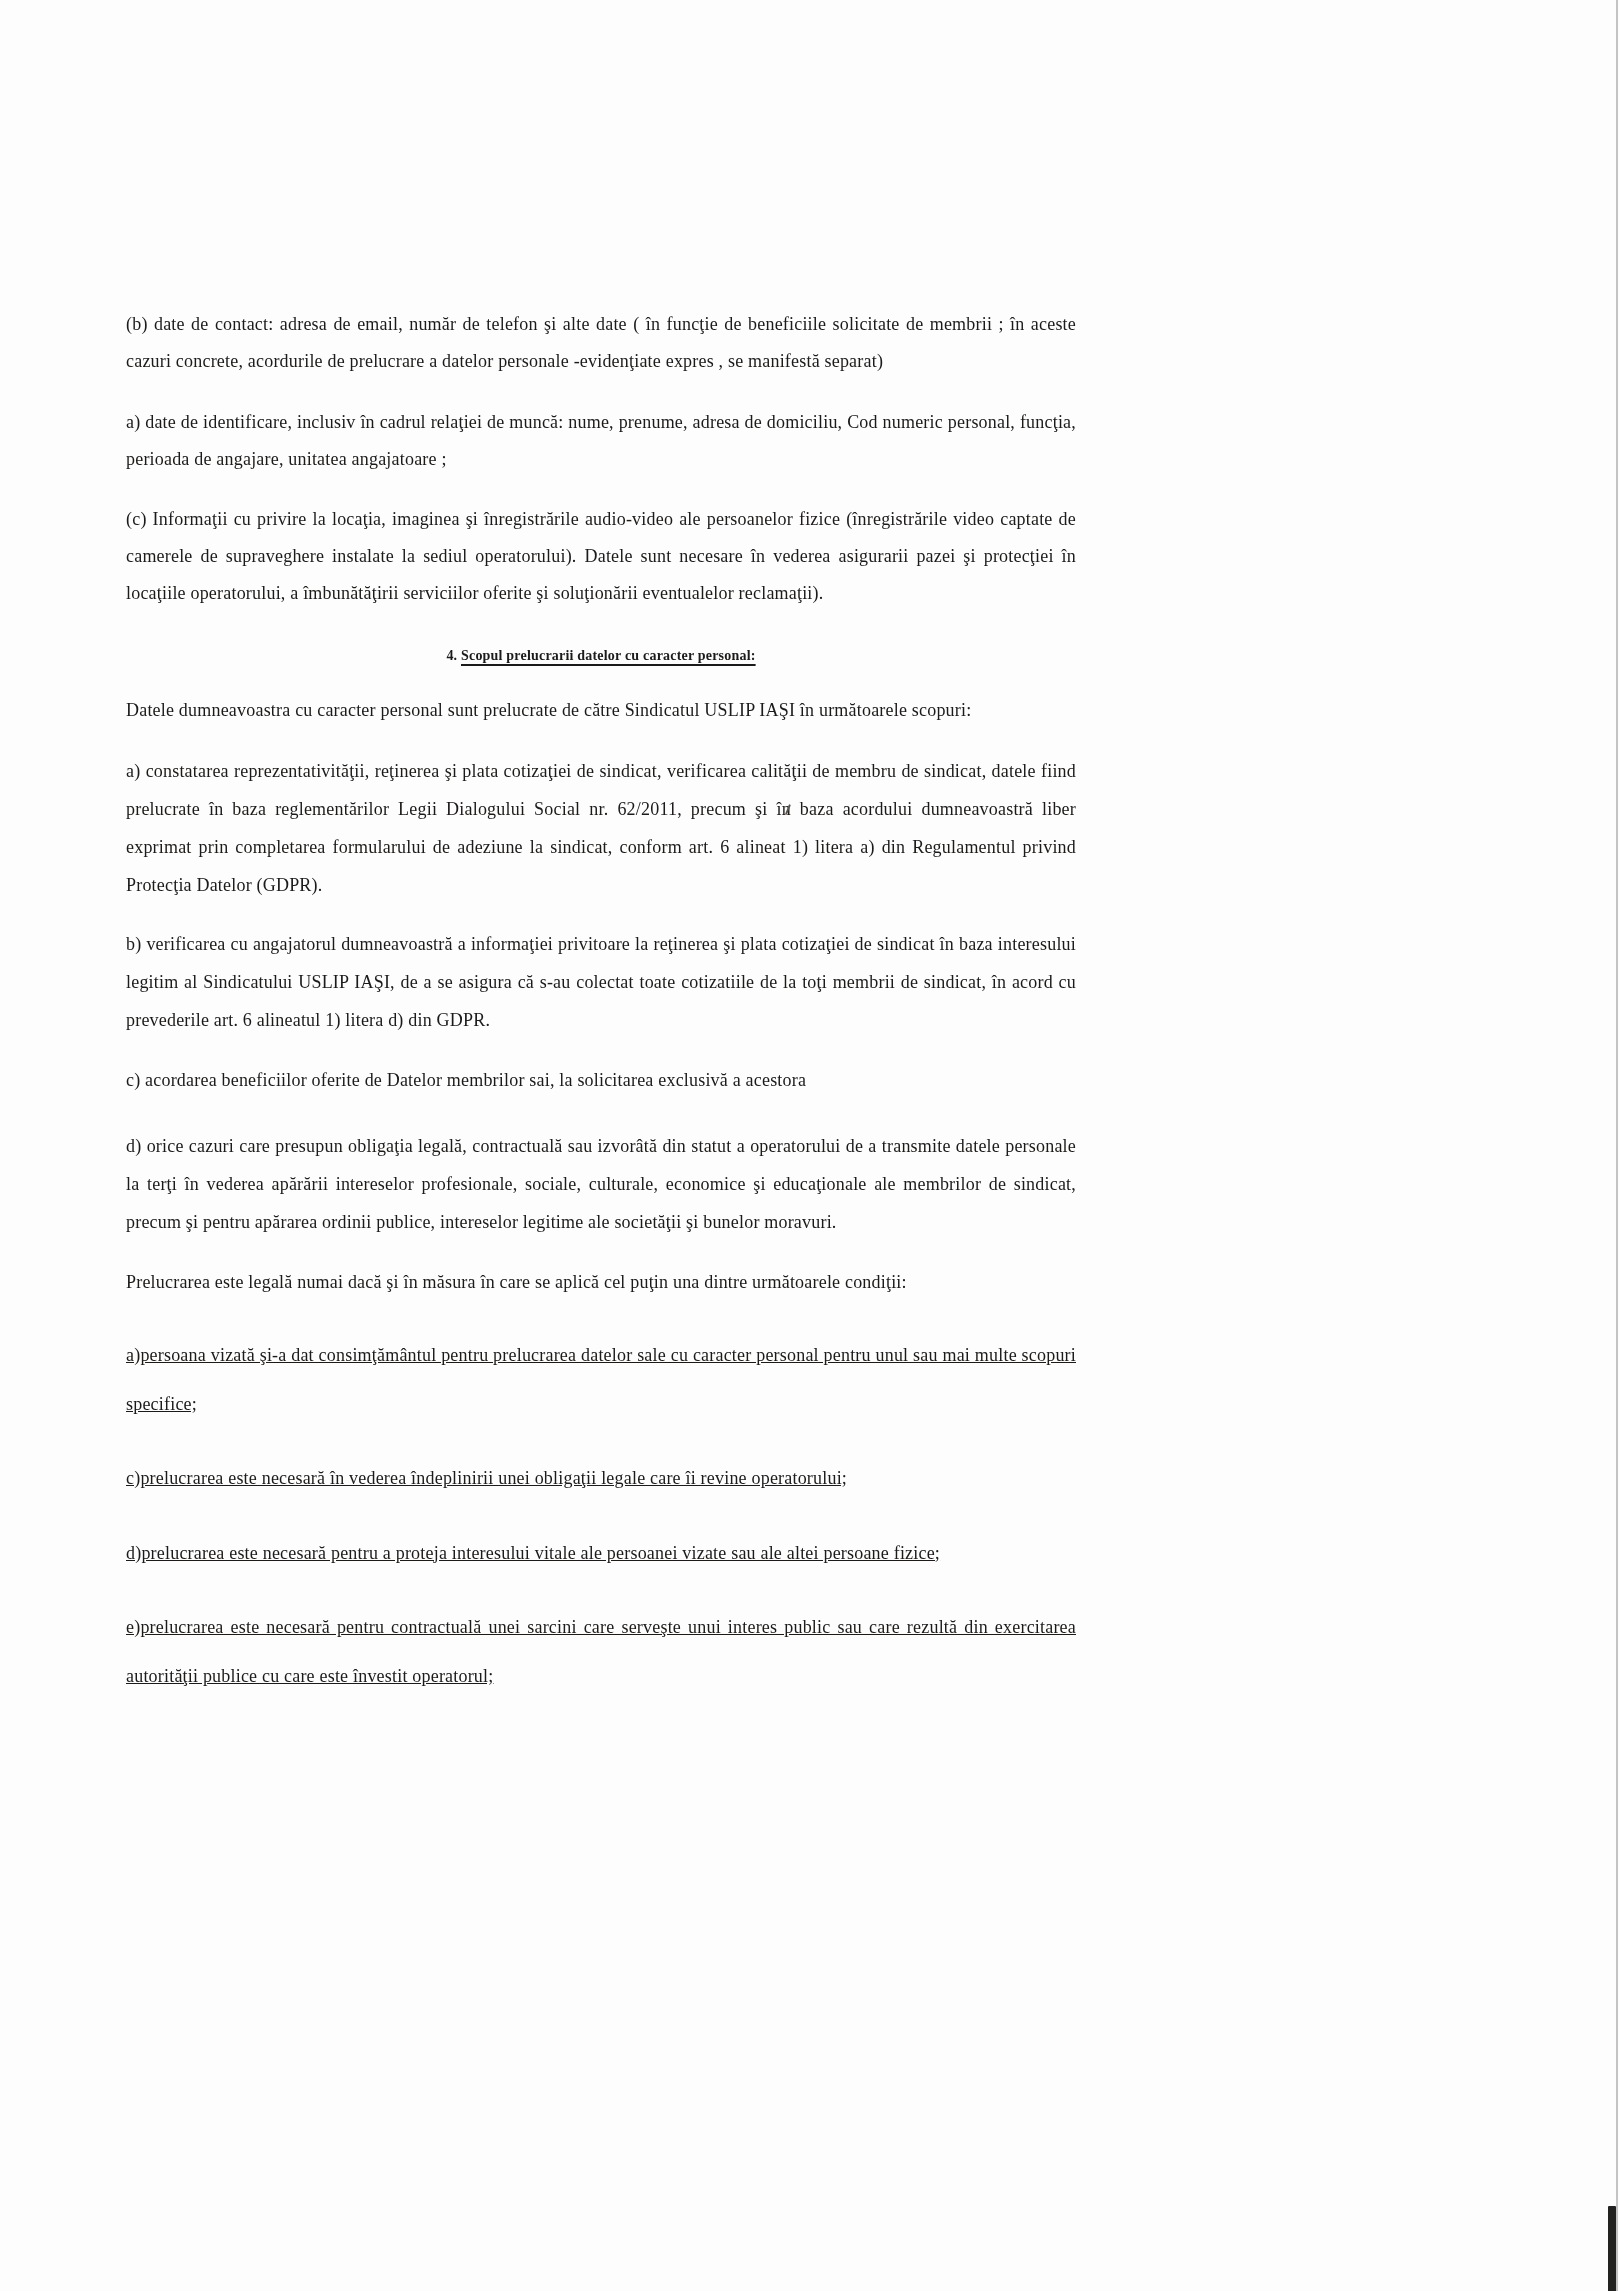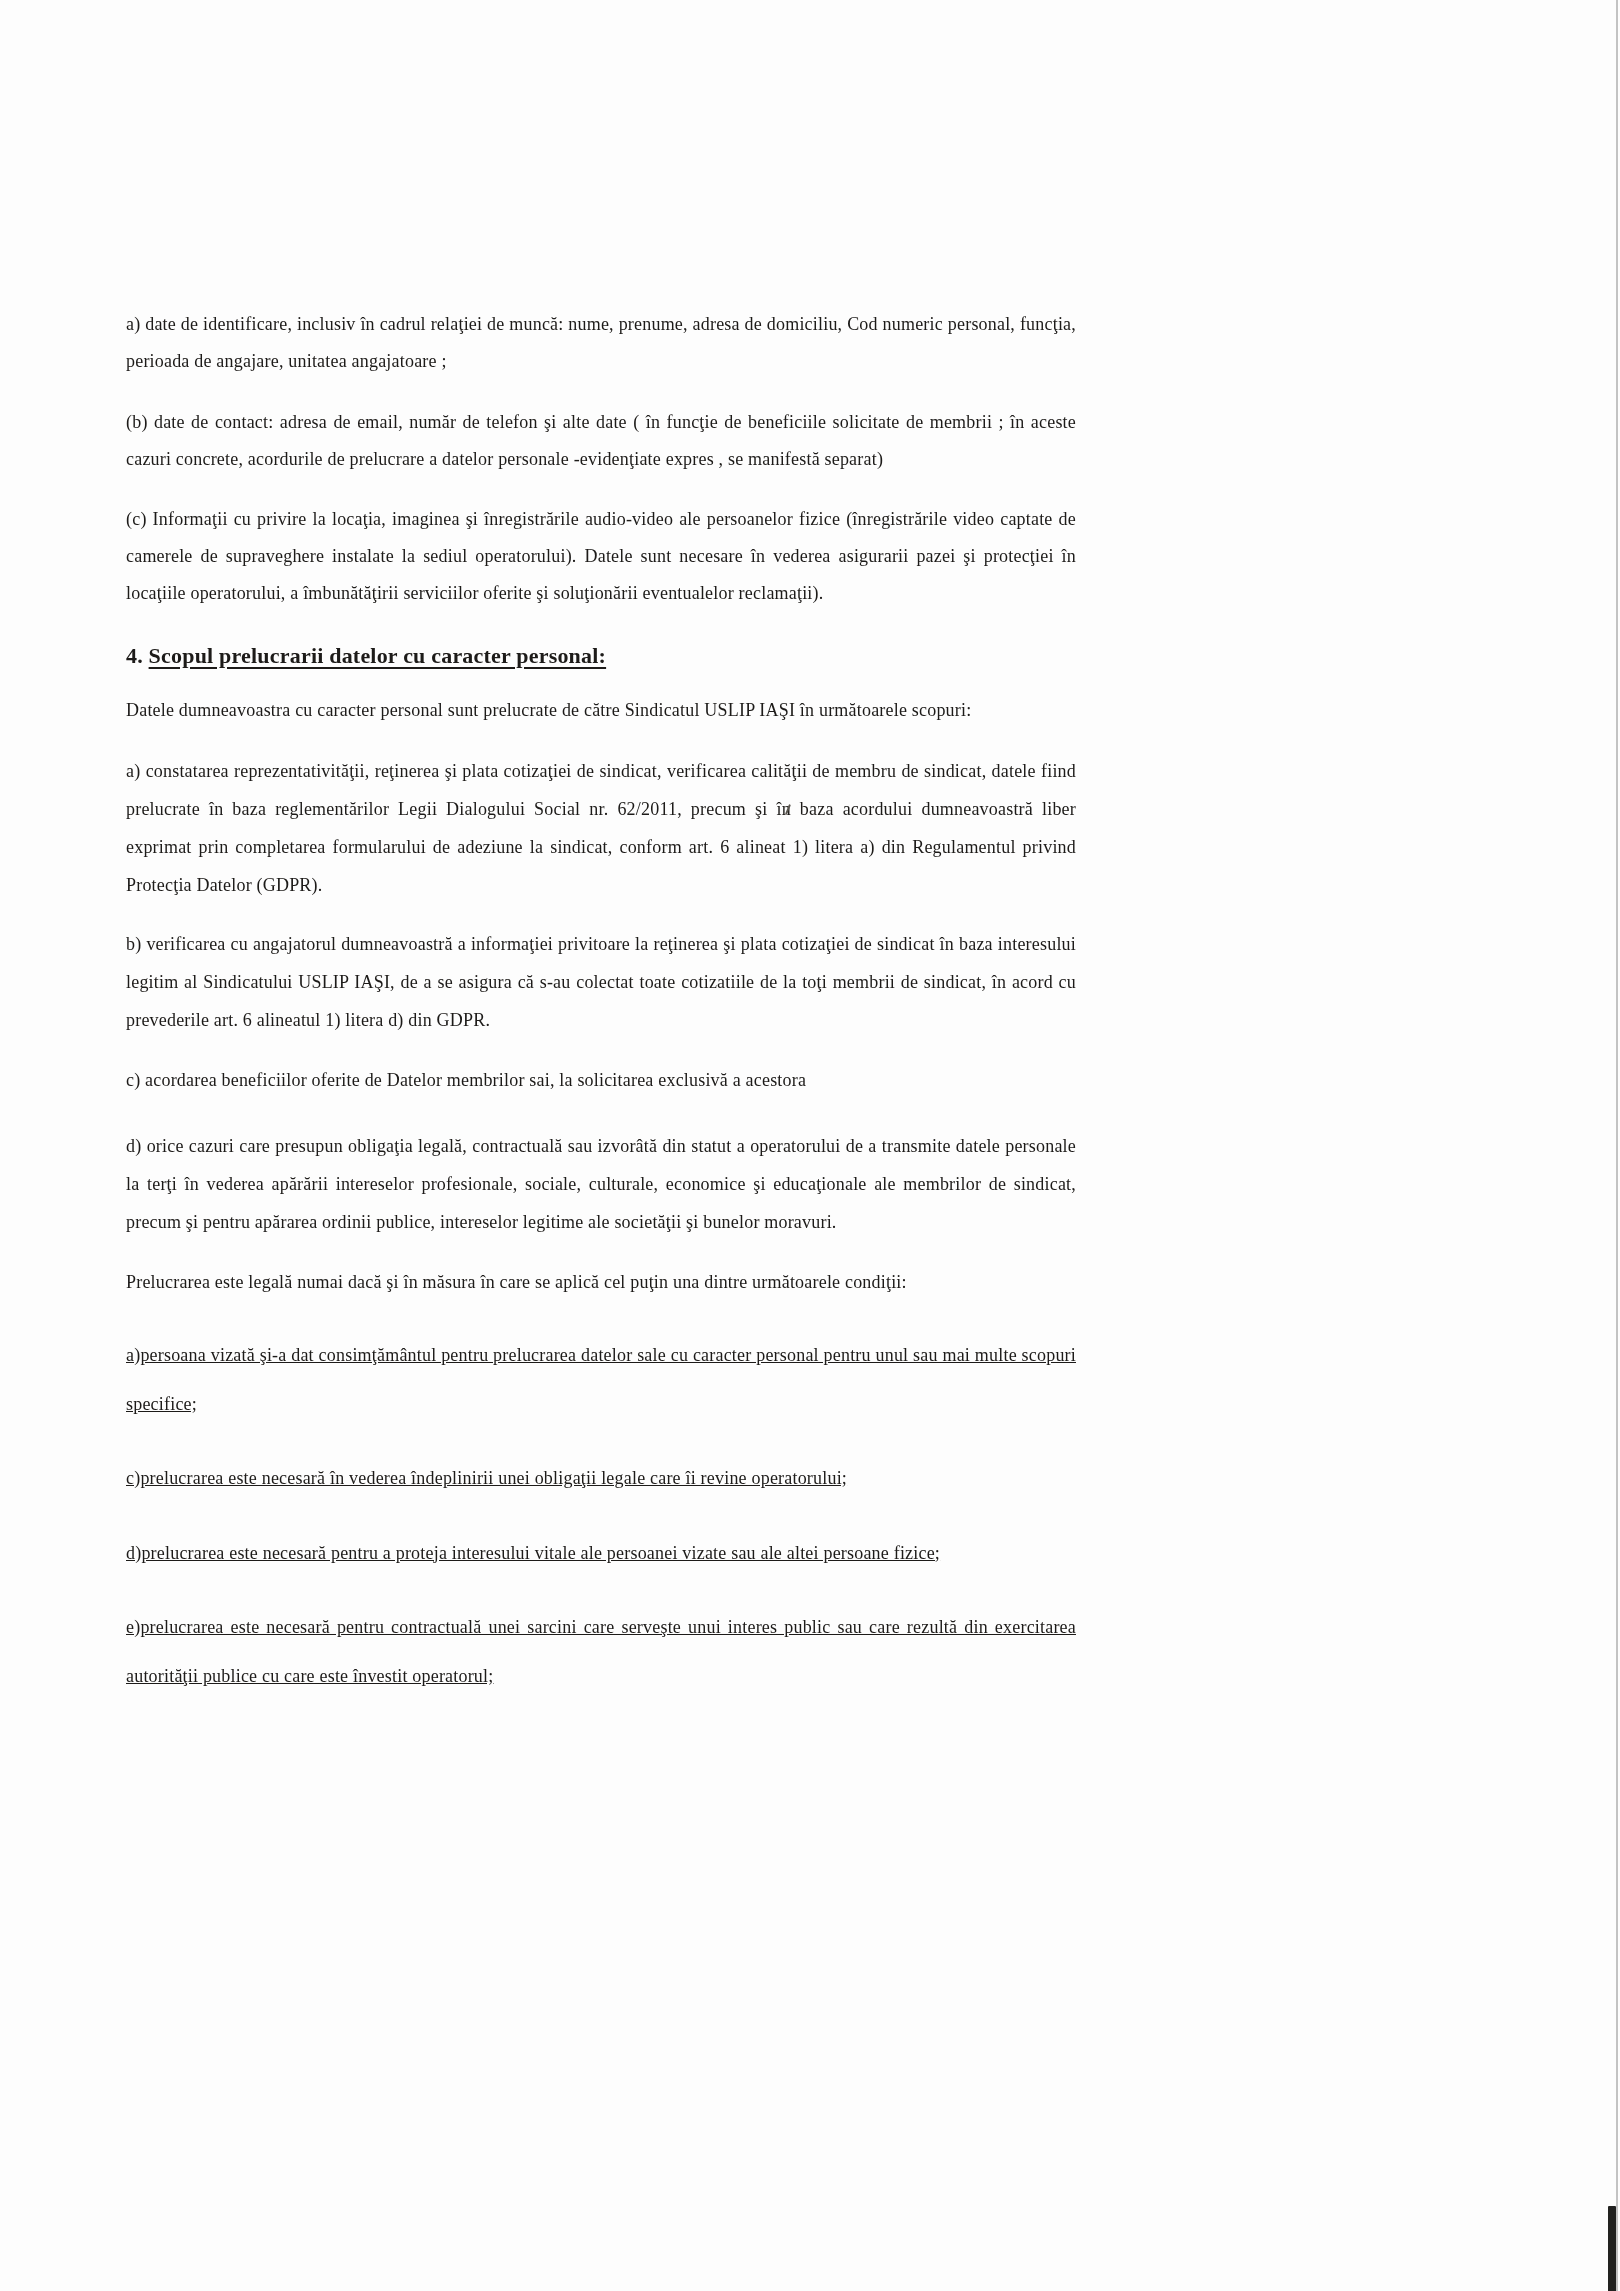--- a/index.html
+++ b/index.html
@@ -32,25 +32,25 @@
     text-align: justify;
     margin: 0 0 23.5px 0;
     letter-spacing: 0.2px;
   }
   .para.mid { line-height: 38px; margin-bottom: 21.6px; }
   .para.p5  { line-height: 39px; margin-bottom: 21.6px; font-family: Liberation Serif, serif; }
   .para.p8  { margin-bottom: 28px; }
   .para.p10 { margin-bottom: 30px; }
   .para.cond { line-height: 49px; margin-bottom: 25.5px; text-decoration: underline; }
   .heading {
-    font-size: 22px;
+    font-size: 14px;
     font-weight: bold;
     line-height: 39px;
     margin: 0 0 16.7px 0;
-    text-align: left;
+    text-align: center;
     letter-spacing: 0.2px;
   }
   .heading .underlined {
     text-decoration: underline;
     text-decoration-thickness: 2px;
     text-underline-offset: 3.9px;
   }
   
   .scan-edge-line {
     position: absolute;
@@ -80,23 +80,23 @@
     border-radius: 1px;
   }
 </style>
 </head>
 <body>
 
 <div class="page">
 
   <div class="text-block">
 
+    <p class="para">(b) date de contact: adresa de email,  număr de telefon şi alte date ( în funcţie de beneficiile solicitate de membrii ; în aceste cazuri concrete, acordurile de prelucrare a datelor personale -evidenţiate expres , se manifestă separat)</p>
+
     <p class="para">a) date de identificare, inclusiv în cadrul relaţiei de muncă: nume, prenume, adresa de domiciliu, Cod numeric personal, funcţia, perioada de angajare,  unitatea angajatoare ;</p>
-
-    <p class="para">(b) date de contact: adresa de email,  număr de telefon şi alte date ( în funcţie de beneficiile solicitate de membrii ; în aceste cazuri concrete, acordurile de prelucrare a datelor personale -evidenţiate expres , se manifestă separat)</p>
 
     <p class="para">(c) Informaţii cu privire la locaţia, imaginea şi înregistrările audio-video ale persoanelor fizice (înregistrările video captate de camerele de supraveghere instalate la sediul operatorului). Datele sunt necesare în vederea asigurarii pazei şi protecţiei în locaţiile operatorului, a îmbunătăţirii serviciilor oferite şi  soluţionării  eventualelor reclamaţii).</p>
 
     <p class="heading"><span>4. </span><span class="underlined">Scopul prelucrarii datelor cu caracter personal:</span></p>
 
     <p class="para mid p5">Datele dumneavoastra cu caracter personal sunt prelucrate de către Sindicatul USLIP IAŞI în următoarele scopuri:</p>
 
     <p class="para mid">a) constatarea reprezentativităţii, reţinerea şi plata cotizaţiei de sindicat, verificarea calităţii de membru de sindicat, datele fiind prelucrate în baza reglementărilor Legii Dialogului Social nr. 62/2011, precum şi în baza acordului dumneavoastră liber exprimat prin completarea formularului de adeziune la sindicat, conform art. 6 alineat 1) litera a) din  Regulamentul  privind Protecţia Datelor (GDPR).</p>
 
     <p class="para mid">b) verificarea cu angajatorul dumneavoastră a informaţiei privitoare la reţinerea şi plata cotizaţiei de sindicat în baza interesului legitim al Sindicatului USLIP IAŞI, de a se asigura că s-au colectat toate cotizatiile de la toţi membrii de sindicat, în acord cu prevederile art. 6 alineatul 1) litera d) din  GDPR.</p>

